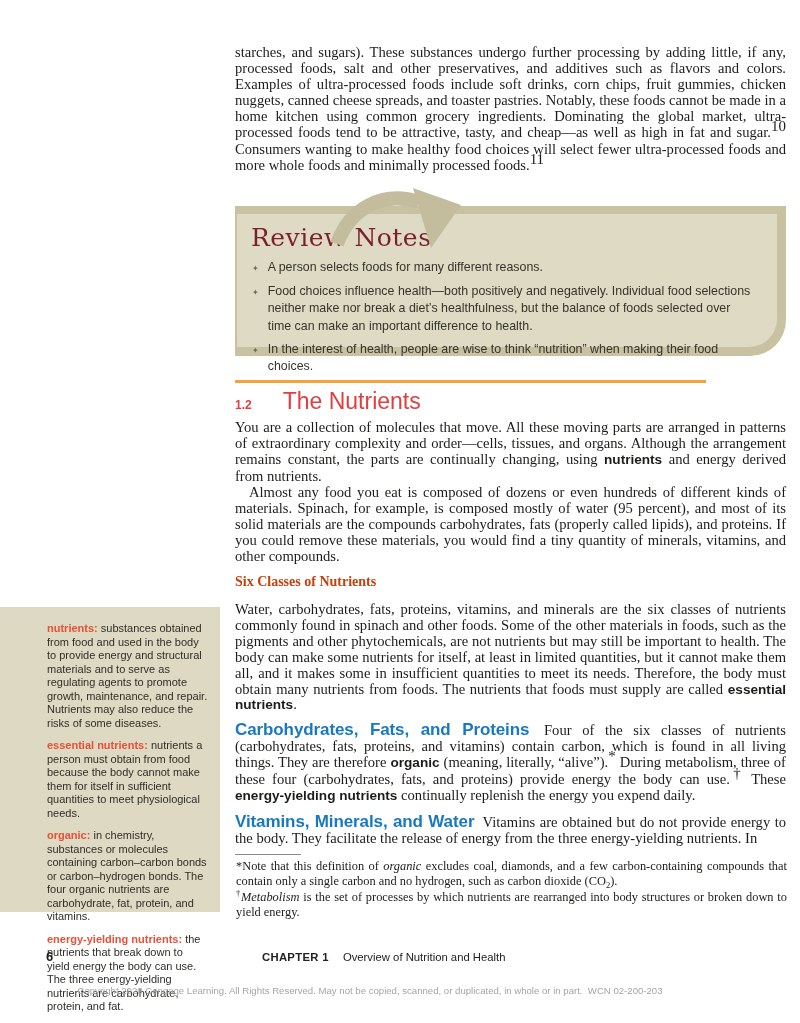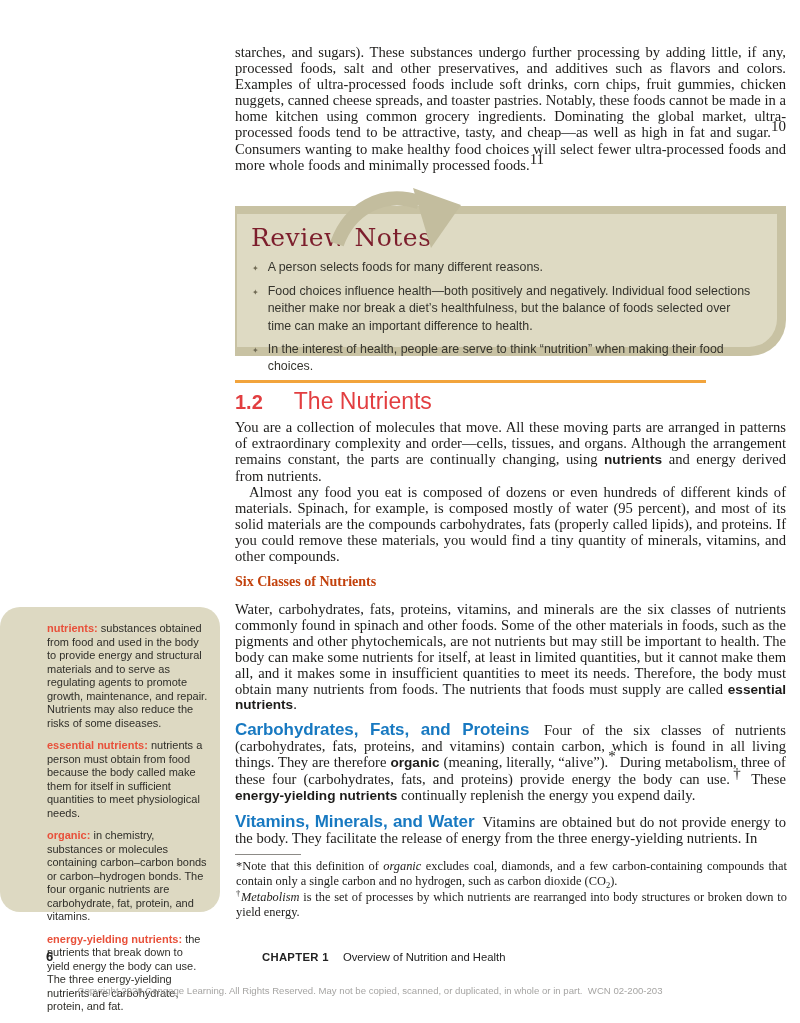--- a/index.html
+++ b/index.html
@@ -27,21 +27,21 @@
   .review-list li{display:flex;gap:9px;margin-bottom:6px;
                   font-family:"Liberation Sans",sans-serif;font-size:12.4px;
                   line-height:17.3px;color:#35342d;text-align:left;}
   .review-bullet{flex:0 0 auto;font-size:8px;line-height:17px;color:#6e6852;margin-top:1px;}
   .review-arrow{position:absolute;left:96px;top:-24px;width:148px;height:78px;}
 
   
   .orange-rule{left:235px;top:380px;width:471px;height:3px;background:#f2a43c;}
   .sec-heading{left:235px;top:388px;display:flex;align-items:baseline;gap:7px;
                font-family:"Liberation Sans",sans-serif;color:#e23e40;}
-  .sec-num{font-size:20px;font-weight:bold;text-align:center;}
+  .sec-num{font-size:12px;font-weight:bold;text-align:center;}
   .sec-title{font-size:23px;font-weight:500;margin-left:24px;}
   .p1{left:235px;top:419px;width:551px;}
   .p2{left:235px;top:484px;width:551px;}
 
   
   .green-heading{left:235px;top:574px;margin:0;font-family:"Liberation Serif",serif;
                  font-weight:bold;font-size:14px;color:#c2410c;}
   .p3{left:235px;top:602px;width:551px;line-height:15.9px;}
   .runin{font-family:"Liberation Sans",sans-serif;font-weight:bold;font-size:17px;
          color:#1879c1;letter-spacing:-0.1px;margin-right:4px;}
@@ -52,21 +52,21 @@
   .fn-rule{left:235px;top:854px;width:66px;height:1px;background:#8c8a86;}
   .footnote{left:236px;width:551px;font-size:12.4px;line-height:15.2px;text-align:justify;margin:0;}
   .fn1{top:859px;}
   .fn2{top:890px;}
   .footnote sup{font-size:8.5px;line-height:0;}
   .footnote sub{font-size:8.5px;line-height:0;}
 
   
   .sidebar{left:0;top:607px;width:220px;height:305px;background:#ddd9c2;
            padding:15px 12px 0 47px;box-sizing:border-box;
-           font-family:"Liberation Sans",sans-serif;font-size:11px;line-height:13.5px;color:#2f2e29;border-radius:20px;}
+           font-family:"Liberation Sans",sans-serif;font-size:11px;line-height:13.5px;color:#2f2e29;}
   .sidebar p{margin:0 0 9px 0;}
   .sb-term{font-weight:bold;color:#e8503a;}
 
   
   .page-num{left:46px;top:949px;font-family:"Liberation Sans",sans-serif;
             font-weight:bold;font-size:13px;color:#232323;}
   .chapter-line{left:262px;top:951px;font-family:"Liberation Sans",sans-serif;
                 font-size:11.3px;color:#232323;}
   .chapter-label{font-weight:bold;letter-spacing:0.3px;}
   .chapter-title{margin-left:11px;}
@@ -88,21 +88,21 @@
         <li>
             <span class="review-bullet">✦</span>
             <span>A person selects foods for many different reasons.</span>
           </li>
         <li>
             <span class="review-bullet">✦</span>
             <span>Food choices influence health—both positively and negatively. Individual food selections neither make nor break a diet’s healthfulness, but the balance of foods selected over time can make an important difference to health.</span>
           </li>
         <li>
             <span class="review-bullet">✦</span>
-            <span>In the interest of health, people are serve to think “nutrition” when making their food choices.</span>
+            <span>In the interest of health, people are wise to think “nutrition” when making their food choices.</span>
           </li>
       </ul>
     </div>
     <svg class="review-arrow" viewBox="0 0 148 78" xmlns="http://www.w3.org/2000/svg">
       <path d="M6,62 C18,28 50,8 88,20" fill="none" stroke="#c3bd9e" stroke-width="14"></path>
       <polygon points="82,6 130,23 100,66" fill="#c3bd9e"></polygon>
     </svg>
   </div>
 
   <div class="abs orange-rule"></div>
@@ -121,21 +121,21 @@
   <p class="abs body-text p4"><span class="runin">Carbohydrates, Fats, and Proteins</span><span> Four of the six classes of nutrients (carbohydrates, fats, proteins, and vitamins) contain carbon, which is found in all living things. They are therefore </span><span class="term-b">organic</span><span> (meaning, literally, “alive”).</span><sup>*</sup><span> During metabolism, three of these four (carbohydrates, fats, and proteins) provide energy the body can use.</span><sup>†</sup><span> These </span><span class="term-b">energy-yielding nutrients</span><span> continually replenish the energy you expend daily.</span></p>
 
   <p class="abs body-text p5"><span class="runin">Vitamins, Minerals, and Water</span><span> Vitamins are obtained but do not provide energy to the body. They facilitate the release of energy from the three energy-yielding nutrients. In</span></p>
 
   <div class="abs fn-rule"></div>
   <p class="abs footnote fn1"><span>*Note that this definition of </span><i>organic</i><span> excludes coal, diamonds, and a few carbon-containing compounds that contain only a single carbon and no hydrogen, such as carbon dioxide (CO</span><sub>2</sub><span>).</span></p>
   <p class="abs footnote fn2"><sup>†</sup><i>Metabolism</i><span> is the set of processes by which nutrients are rearranged into body structures or broken down to yield energy.</span></p>
 
   <aside class="abs sidebar">
     <p><span class="sb-term">nutrients:</span><span> substances obtained from food and used in the body to provide energy and structural materials and to serve as regulating agents to promote growth, maintenance, and repair. Nutrients may also reduce the risks of some diseases.</span></p>
-    <p><span class="sb-term">essential nutrients:</span><span> nutrients a person must obtain from food because the body called make them for itself in sufficient quantities to meet physiological needs.</span></p>
+    <p><span class="sb-term">essential nutrients:</span><span> nutrients a person must obtain from food because the body cannot make them for itself in sufficient quantities to meet physiological needs.</span></p>
     <p><span class="sb-term">organic:</span><span> in chemistry, substances or molecules containing carbon–carbon bonds or carbon–hydrogen bonds. The four organic nutrients are carbohydrate, fat, protein, and vitamins.</span></p>
     <p><span class="sb-term">energy-yielding nutrients:</span><span> the nutrients that break down to yield energy the body can use. The three energy-yielding nutrients are carbohydrate, protein, and fat.</span></p>
   </aside>
 
   <div class="abs page-num">6</div>
   <div class="abs chapter-line">
     <span class="chapter-label">CHAPTER 1</span>
     <span class="chapter-title">Overview of Nutrition and Health</span>
   </div>
   <div class="abs copyright">Copyright 2020 Cengage Learning. All Rights Reserved. May not be copied, scanned, or duplicated, in whole or in part.  WCN 02-200-203</div>

